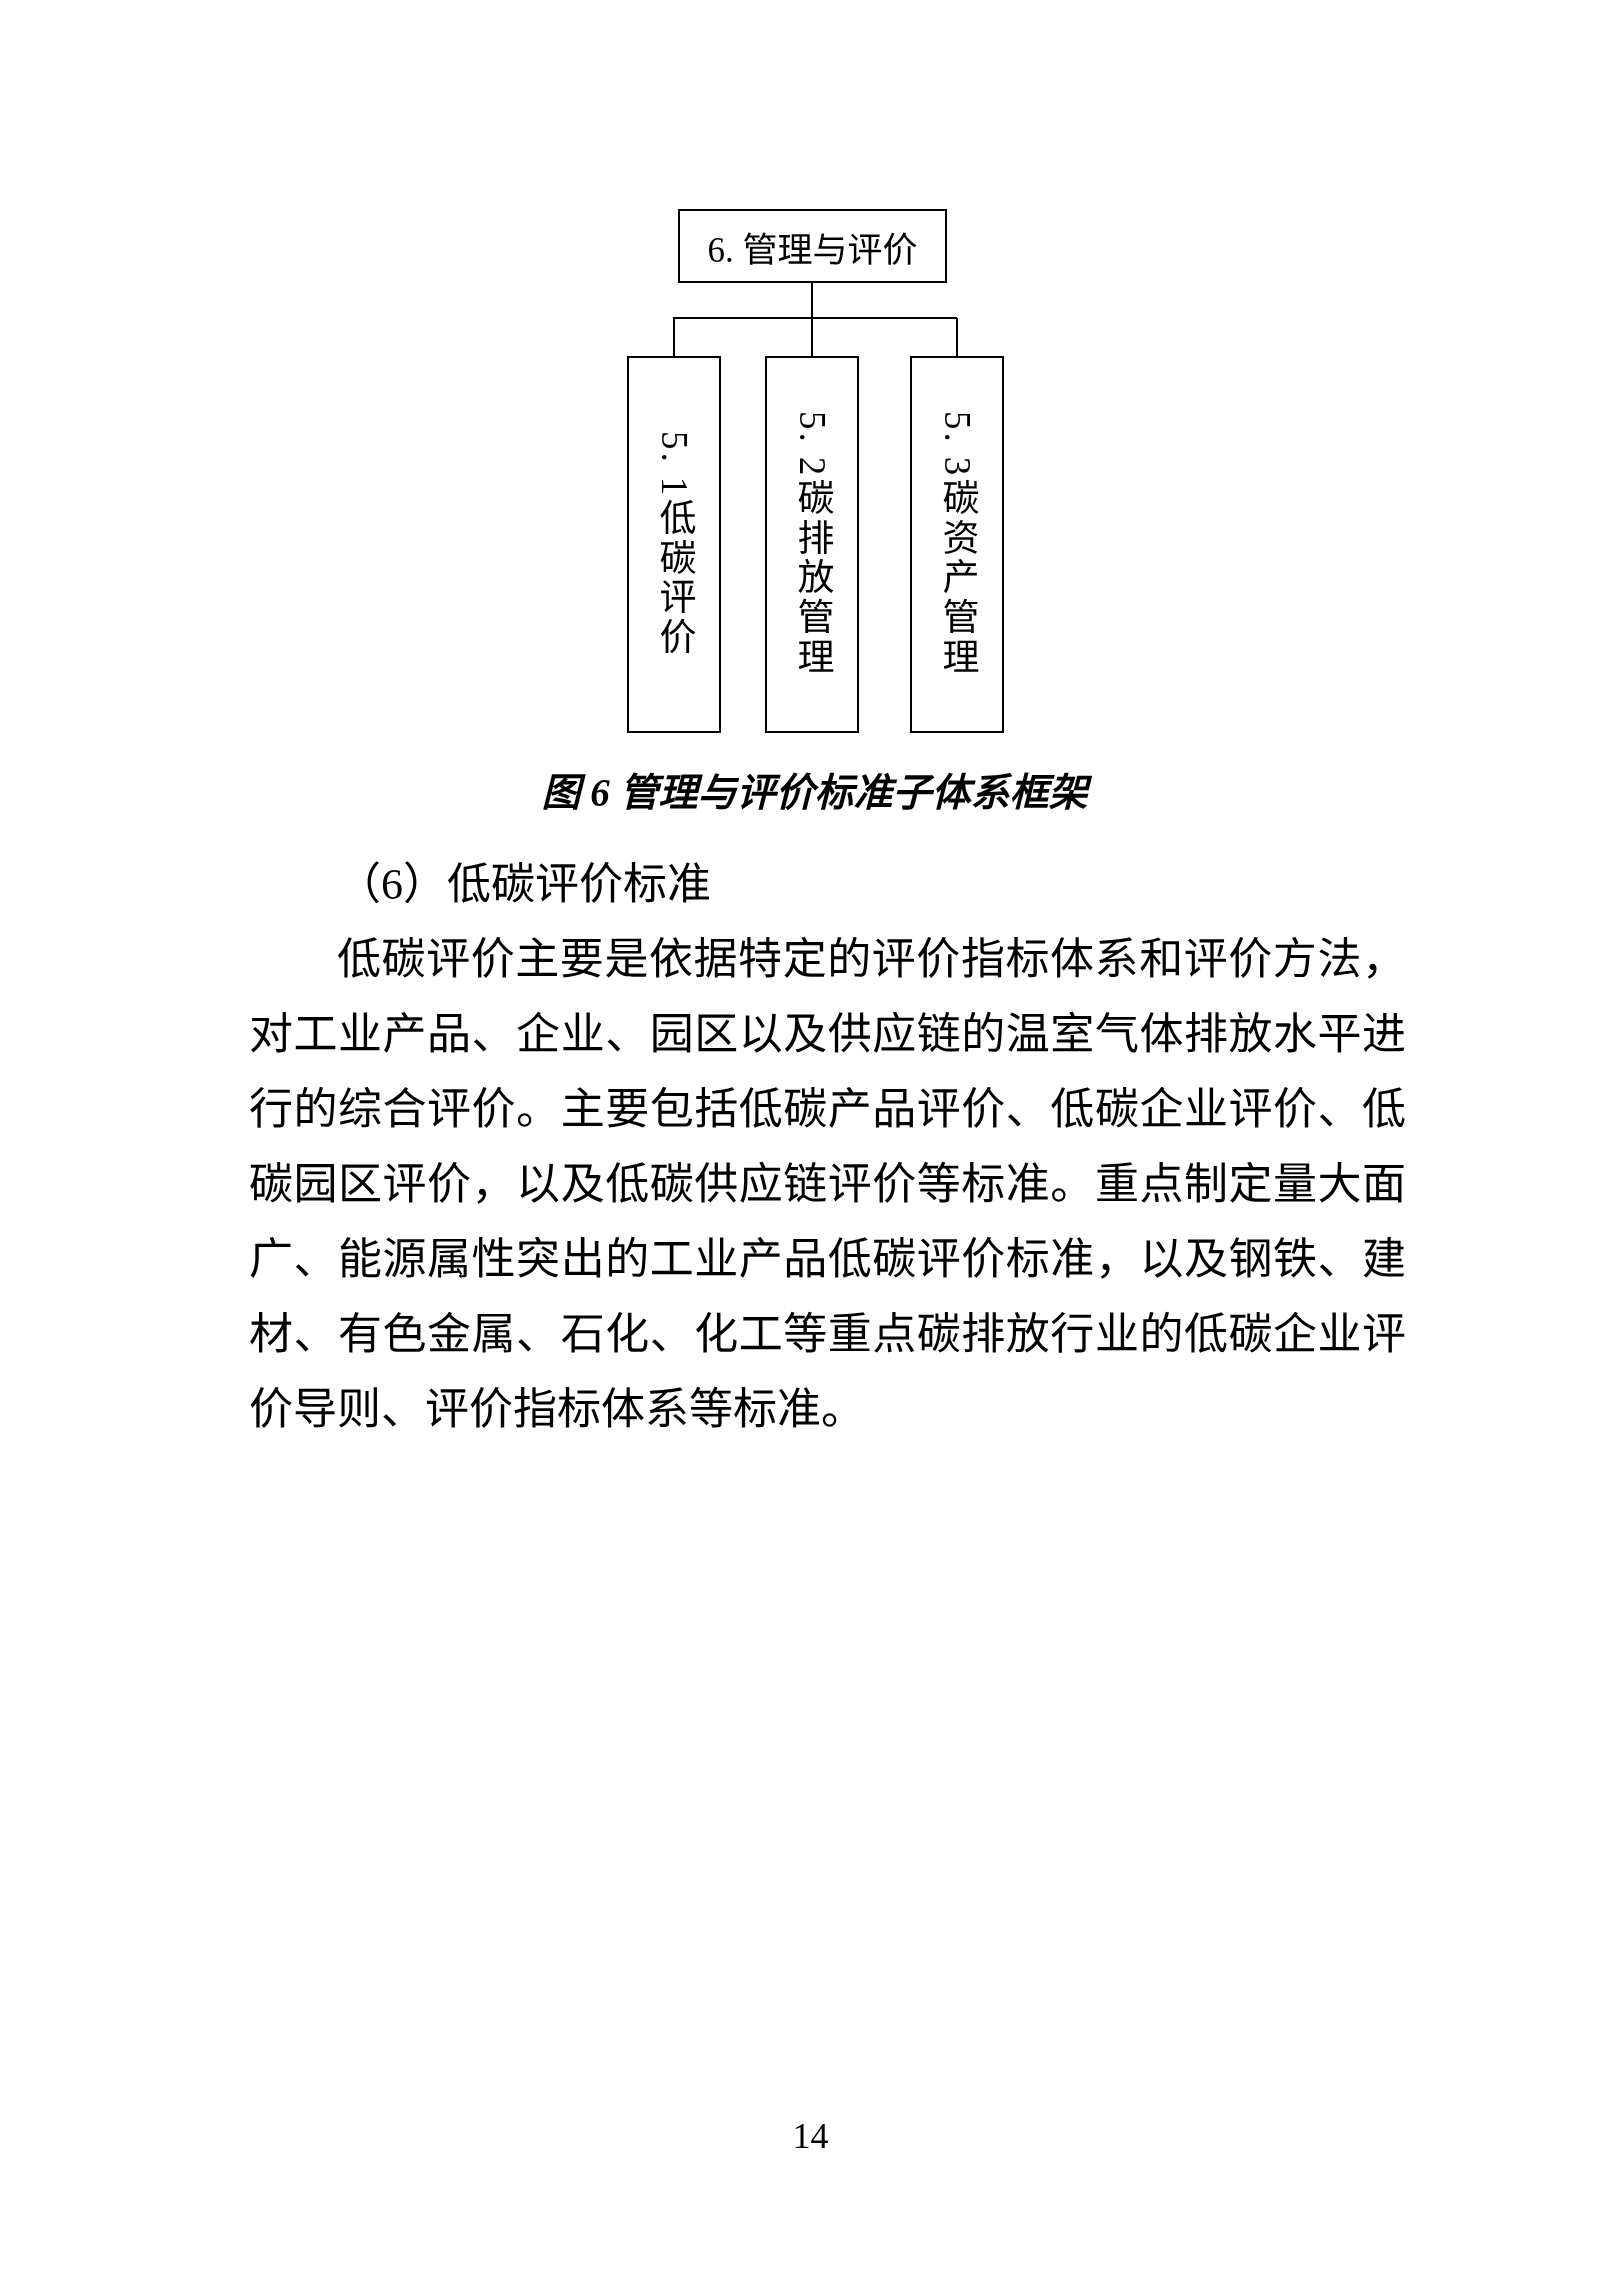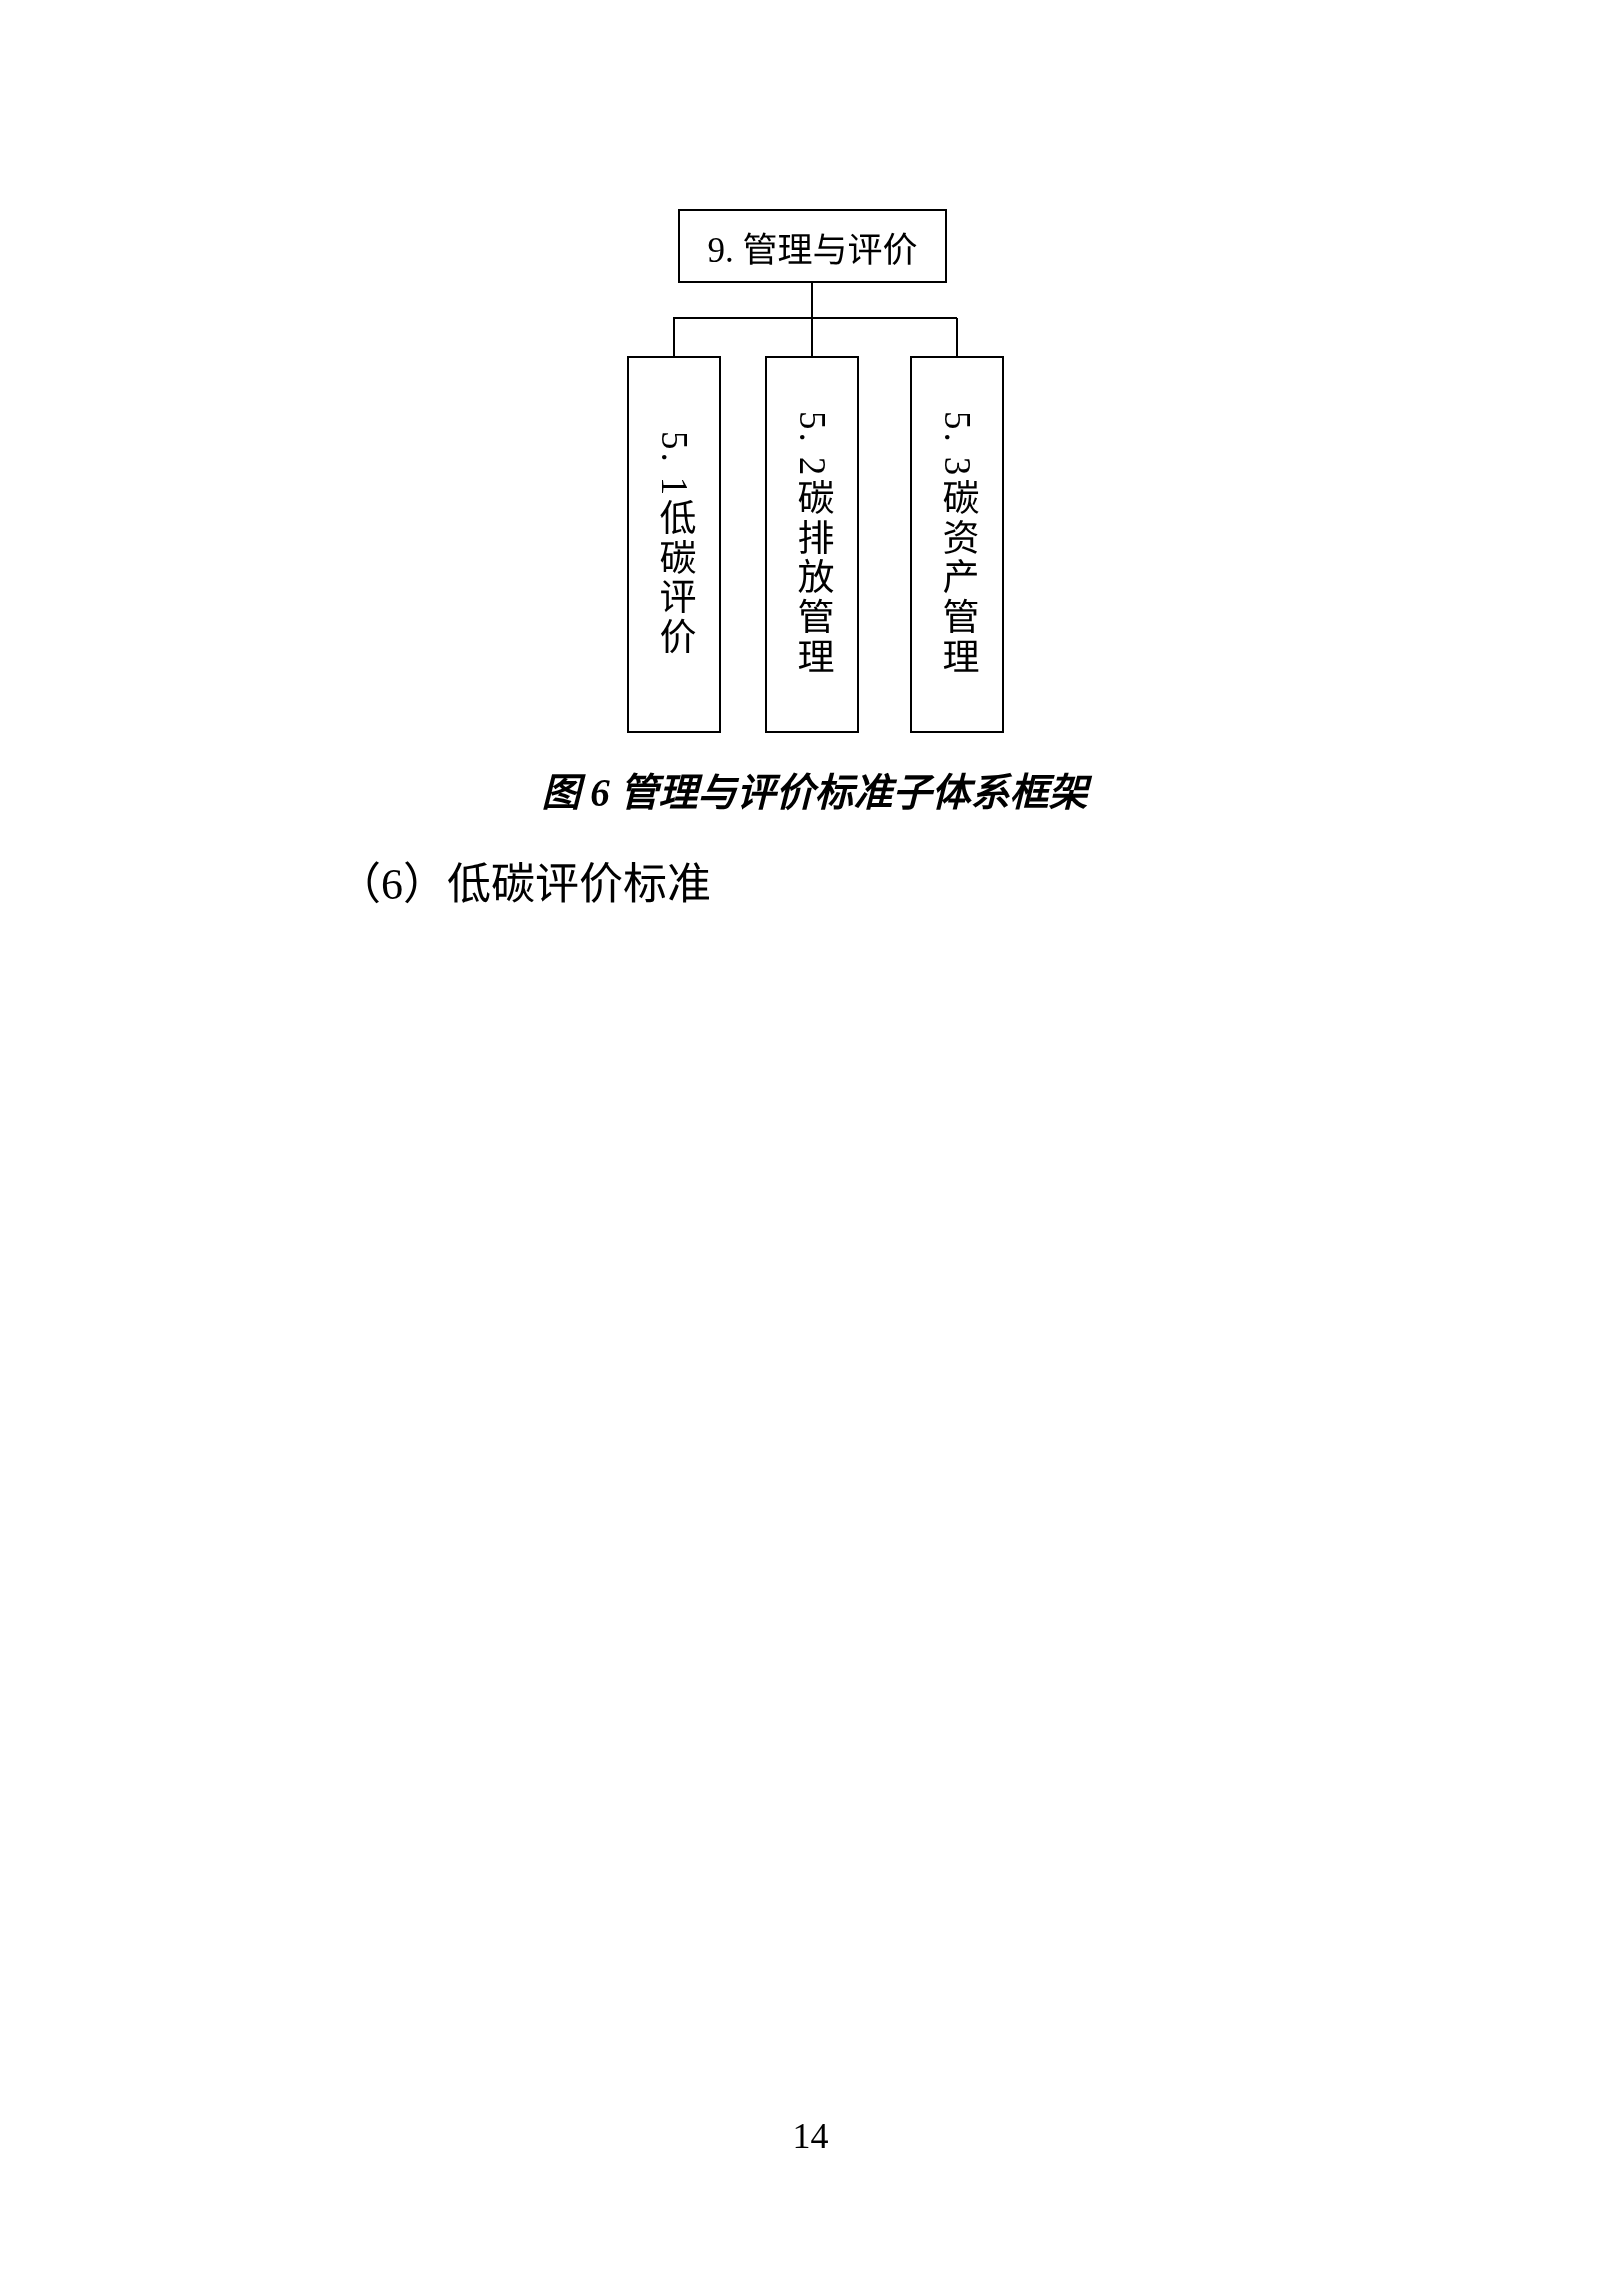--- a/index.html
+++ b/index.html
@@ -88,35 +88,36 @@
     font-size: 36px;
     line-height: 43px;
   }
 </style>
 </head>
 <body>
 
 <div class="page">
 
   <section>
-    <div class="node root-box">9. 管理与评价</div>
+    <div class="node root-box">6. 管理与评价</div>
 
     <div class="line v-stem"></div>
     <div class="line h-bar"></div>
     <div class="line drop drop-1"></div>
     <div class="line drop drop-2"></div>
     <div class="line drop drop-3"></div>
 
     <div class="node child-box child-1">5. 1低碳评价</div>
     <div class="node child-box child-2">5. 2碳排放管理</div>
     <div class="node child-box child-3">5. 3碳资产管理</div>
 
     <div class="caption">图 6 管理与评价标准子体系框架</div>
   </section>
 
   <section class="body-text">
     <h3 class="sec-heading">（6）低碳评价标准</h3>
+    <p class="para">低碳评价主要是依据特定的评价指标体系和评价方法，对工业产品、企业、园区以及供应链的温室气体排放水平进行的综合评价。主要包括低碳产品评价、低碳企业评价、低碳园区评价，以及低碳供应链评价等标准。重点制定量大面广、能源属性突出的工业产品低碳评价标准，以及钢铁、建材、有色金属、石化、化工等重点碳排放行业的低碳企业评价导则、评价指标体系等标准。</p>
   </section>
 
   <footer class="page-number">14</footer>
 
 </div>
 
 
 </body></html>

